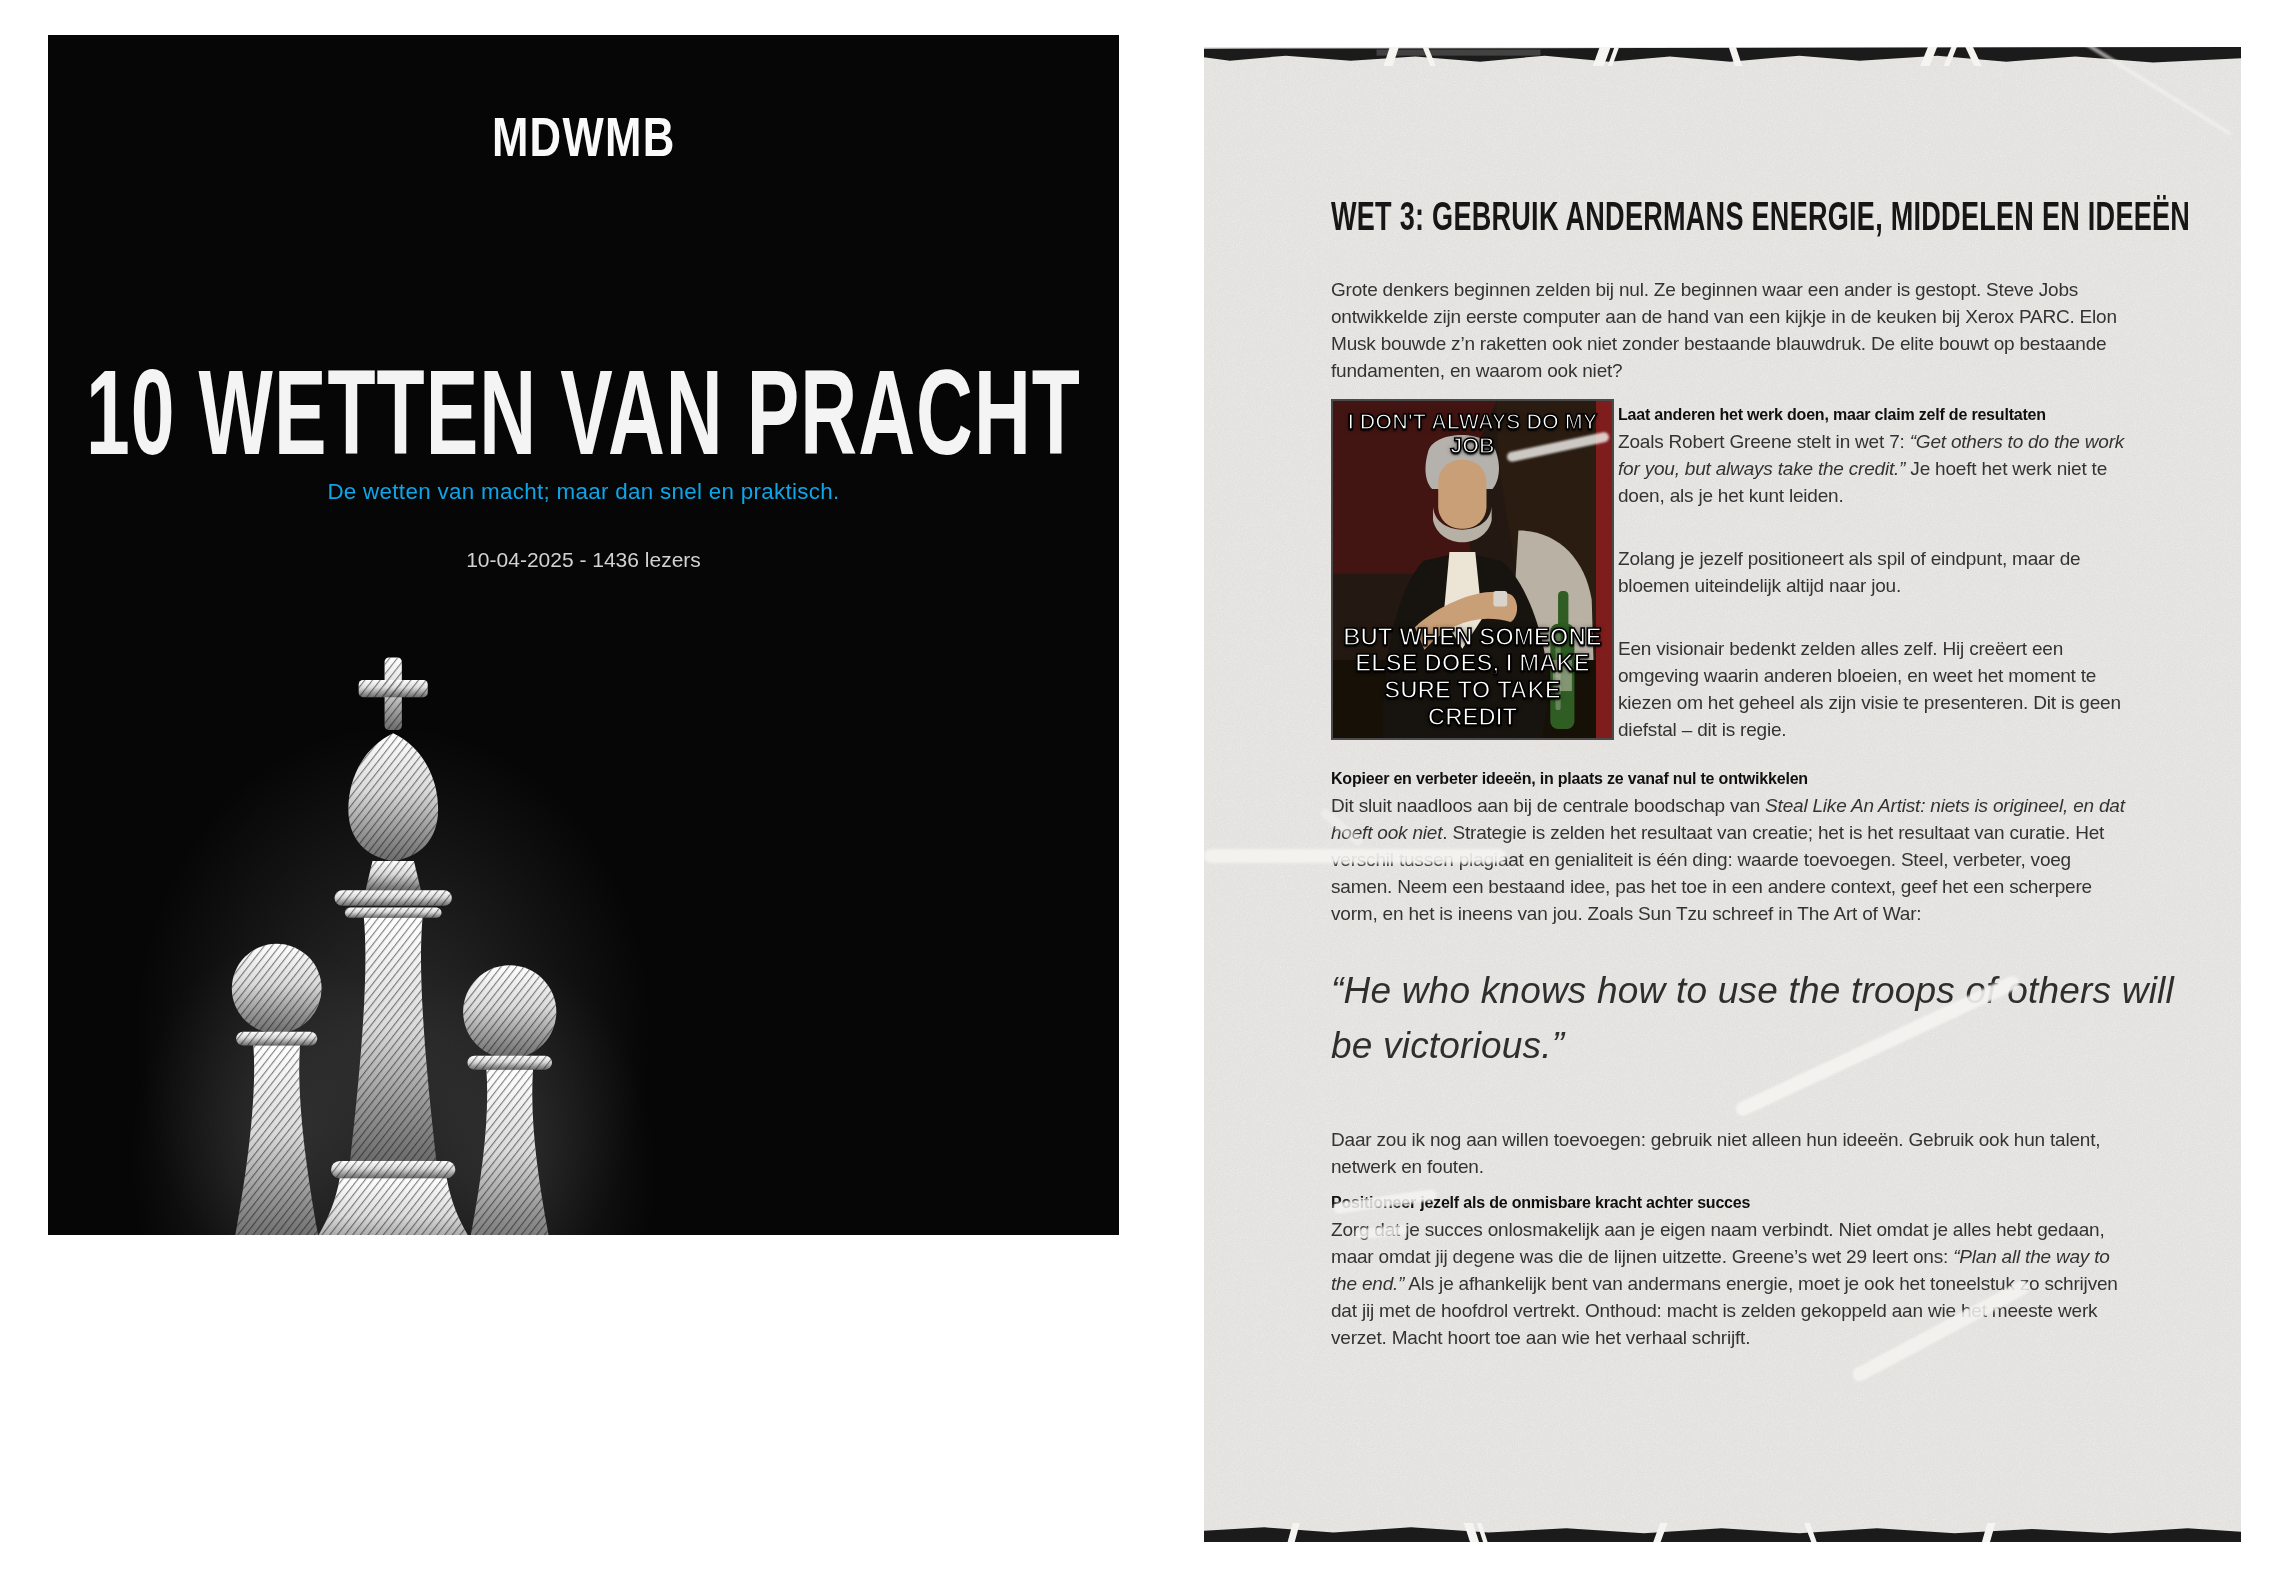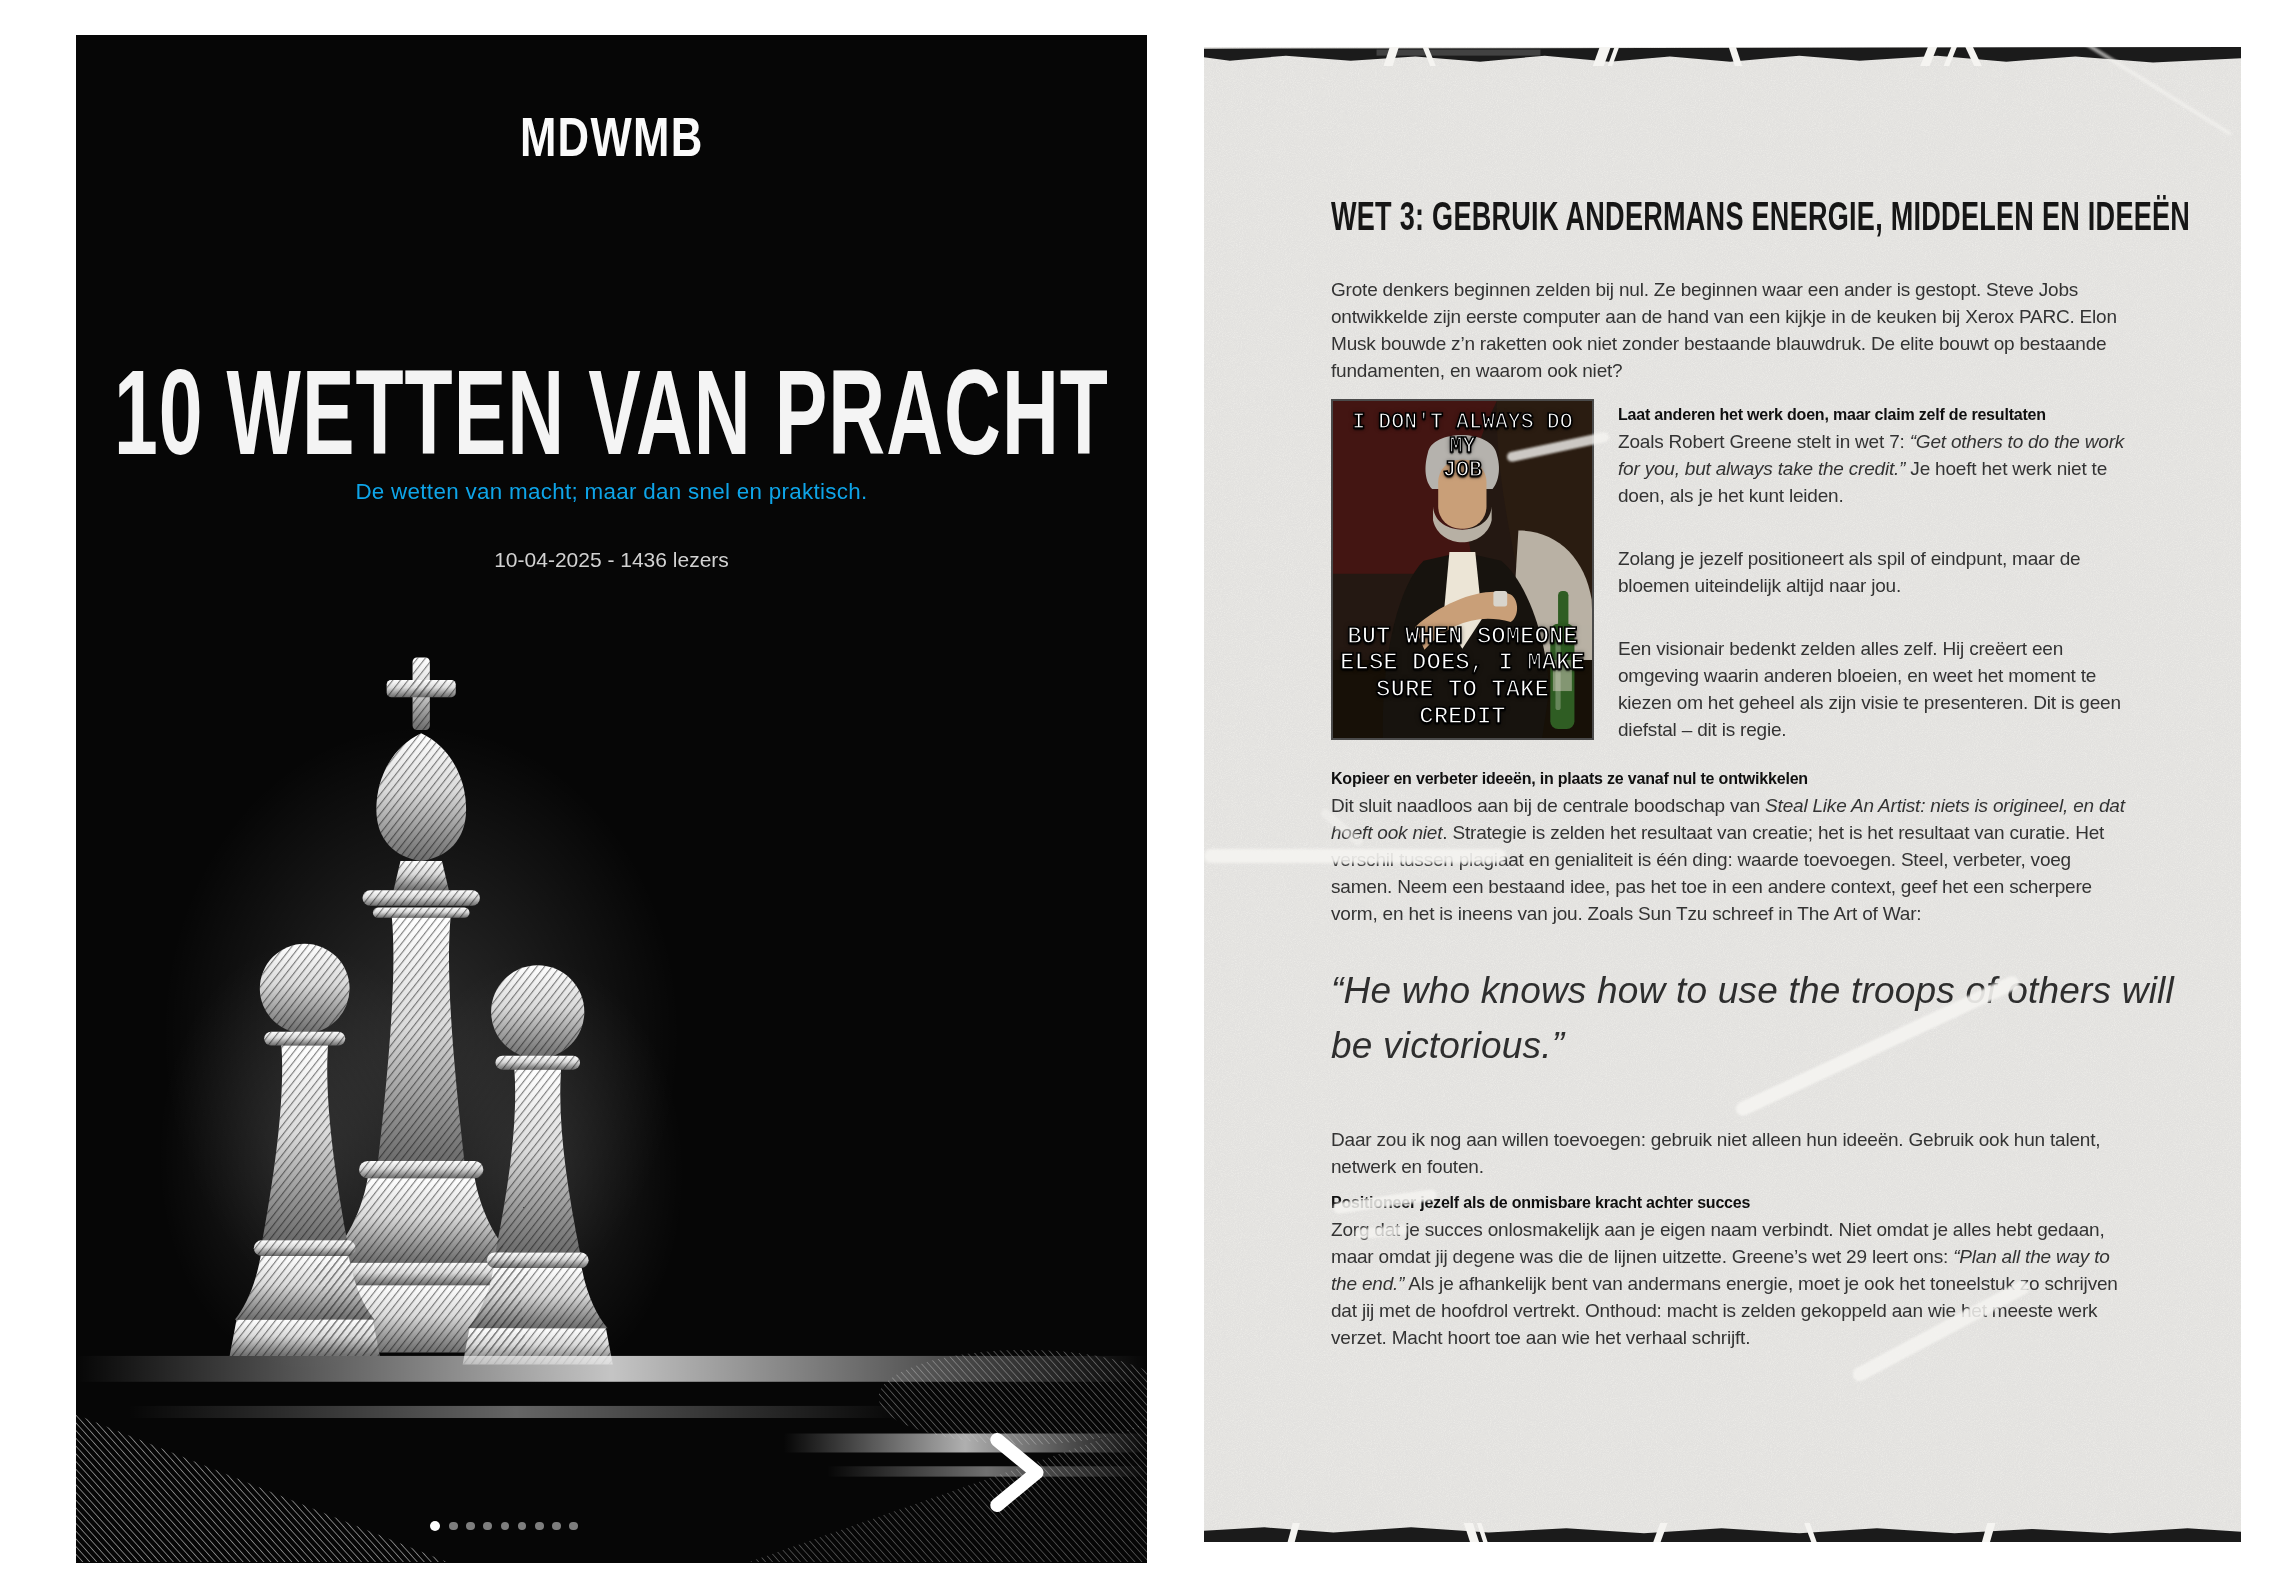--- a/index.html
+++ b/index.html
@@ -5,22 +5,22 @@
   * { box-sizing: border-box; }
   html,body { margin:0; padding:0; }
   body {
     width:2295px; height:1596px; background:#ffffff; position:relative;
     overflow:hidden; font-family:"Liberation Sans", sans-serif;
   }
   .canvas { position:absolute; inset:0; }
 
   
   .left-page {
-    position:absolute; left:48px; top:35px; width:1071px; height:1528px;
-    background:#060606; overflow:hidden;margin-left:28px;
+    position:absolute; left:48px; top:35px; width:1071px; height:1200px;
+    background:#060606; overflow:hidden;
   }
   .lp-logo-wrap { position:absolute; left:0; right:0; top:74px; display:flex; justify-content:center; }
   .lp-logo {
     font-size:56px; font-weight:700; color:#fafafa; letter-spacing:1.7px;
     line-height:1; white-space:nowrap; transform:scaleX(0.78);
   }
   .lp-title-wrap { position:absolute; left:0; right:0; top:317px; display:flex; justify-content:center; }
   .lp-title {
     margin:0; font-size:121px; font-weight:700; color:#f4f4f4; letter-spacing:1.7px;
     line-height:1; white-space:nowrap; transform:scaleX(0.65);
@@ -56,22 +56,22 @@
   }
   .body-text { font-size:19px; line-height:27px; color:#333333; letter-spacing:-0.2px; }
   .rp-block { position:absolute; left:127px; width:794px; }
   .rp-intro { top:210px; }
   .rp h3, .rp-block h3 {
     font-size:16px; line-height:27px; font-weight:700; color:#0f0f0f; margin:0; letter-spacing:-0.2px;
   }
   .rp-block p { margin:0; }
 
   .meme {
-    position:absolute; left:127px; top:352px; width:263px; height:341px;
-    border:2.6px solid #4a4a4a; background:#701a75; overflow:hidden;font-family:Liberation Mono, monospace;
+    position:absolute; left:127px; top:352px; width:283px; height:341px;
+    border:2.6px solid #4a4a4a; background:#7f1d1d; overflow:hidden;
   }
   .meme svg { position:absolute; inset:0; }
   .meme-text {
     position:absolute; left:3.5px; right:3.5px; text-align:center; color:#ffffff;
     font-weight:700; white-space:pre-line; line-height:1.12;
     -webkit-text-stroke:1.6px #000;
     text-shadow:0 0 5.2px rgba(0,0,0,.6), 0 1.7px 1.7px rgba(0,0,0,.85);
   }
   .meme-top { top:8.6px; font-size:21.6px; }
   .meme-bottom { bottom:7px; font-size:24px; }

